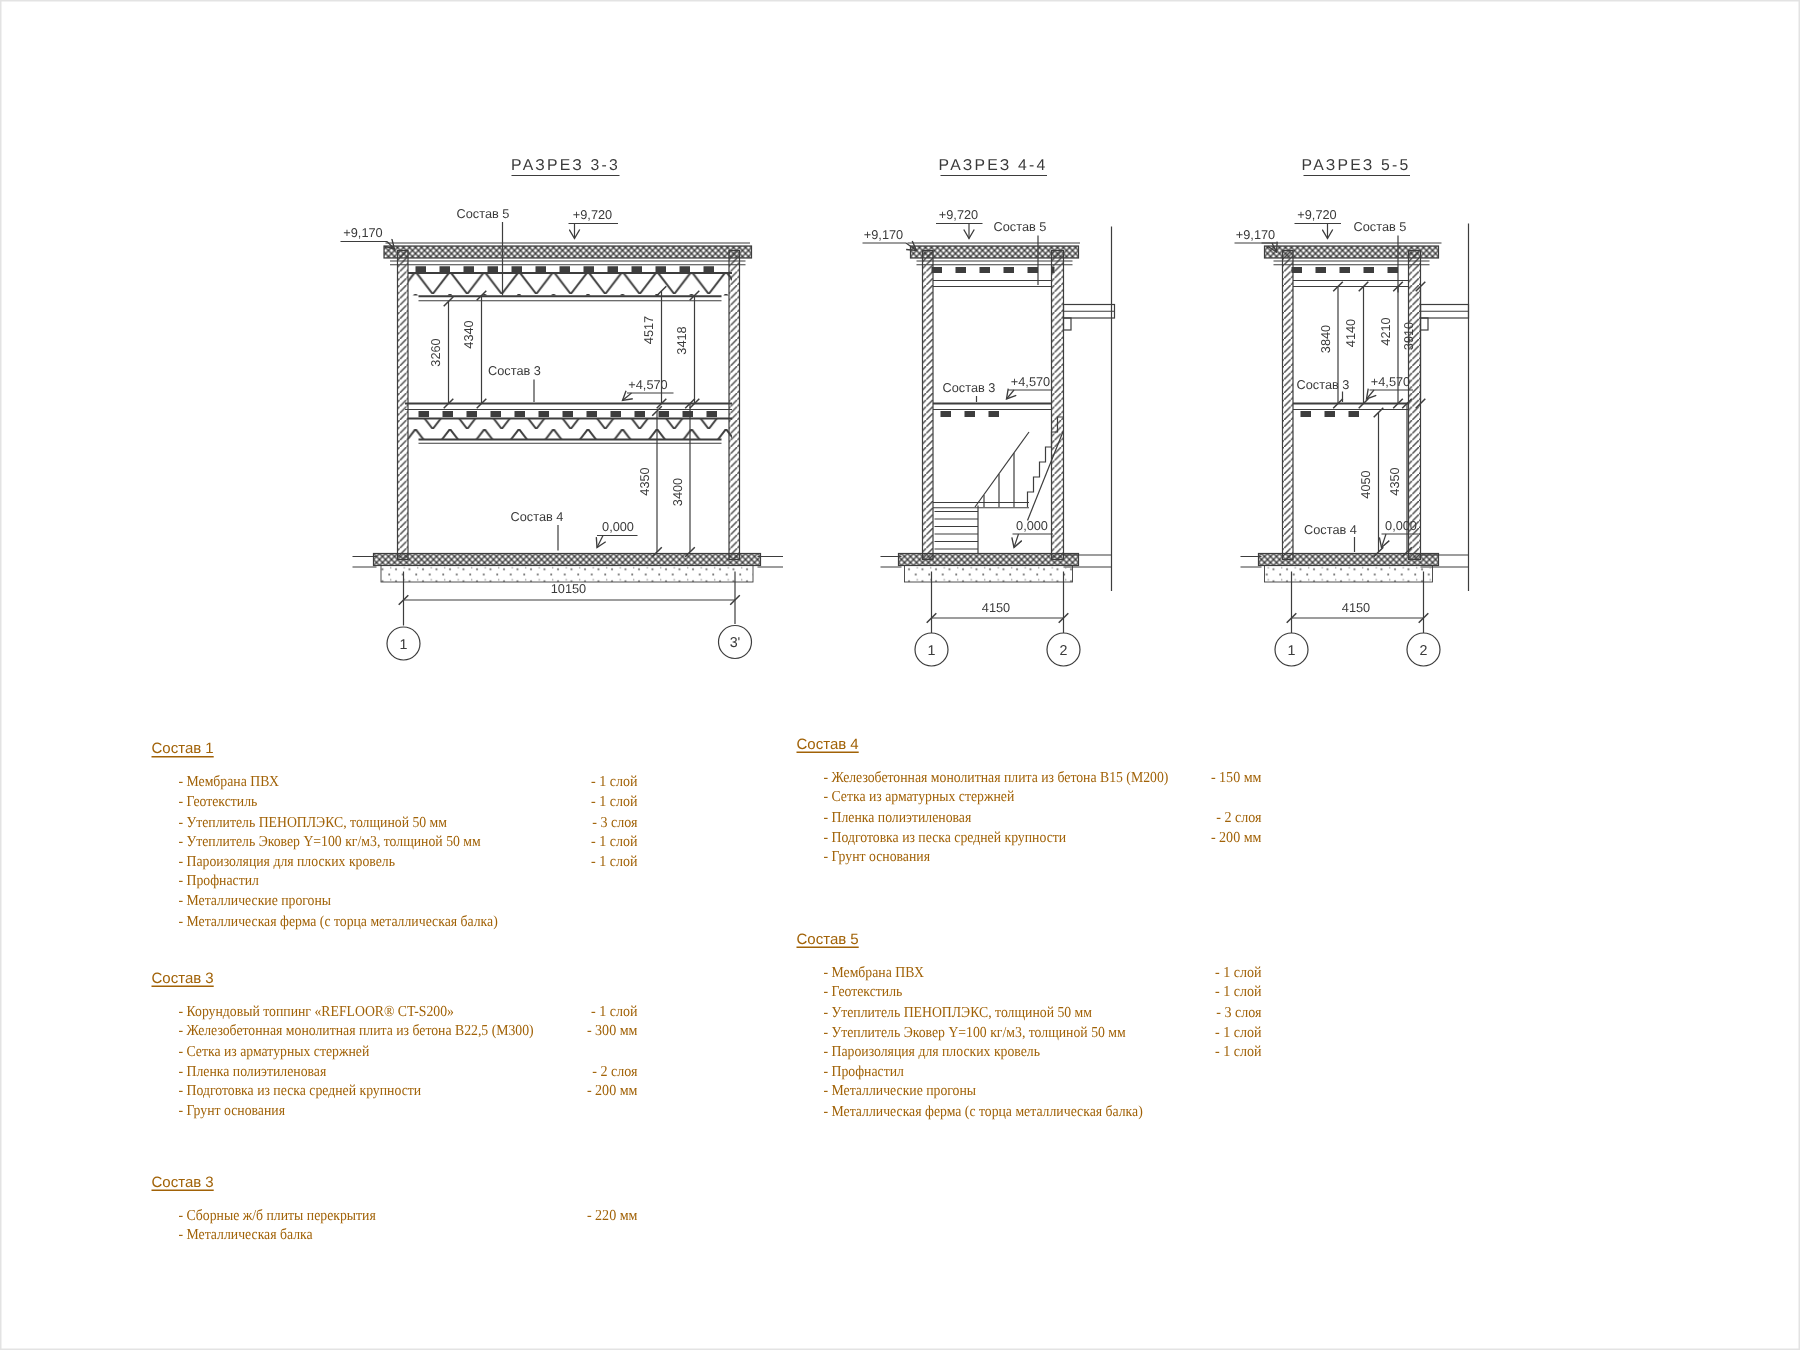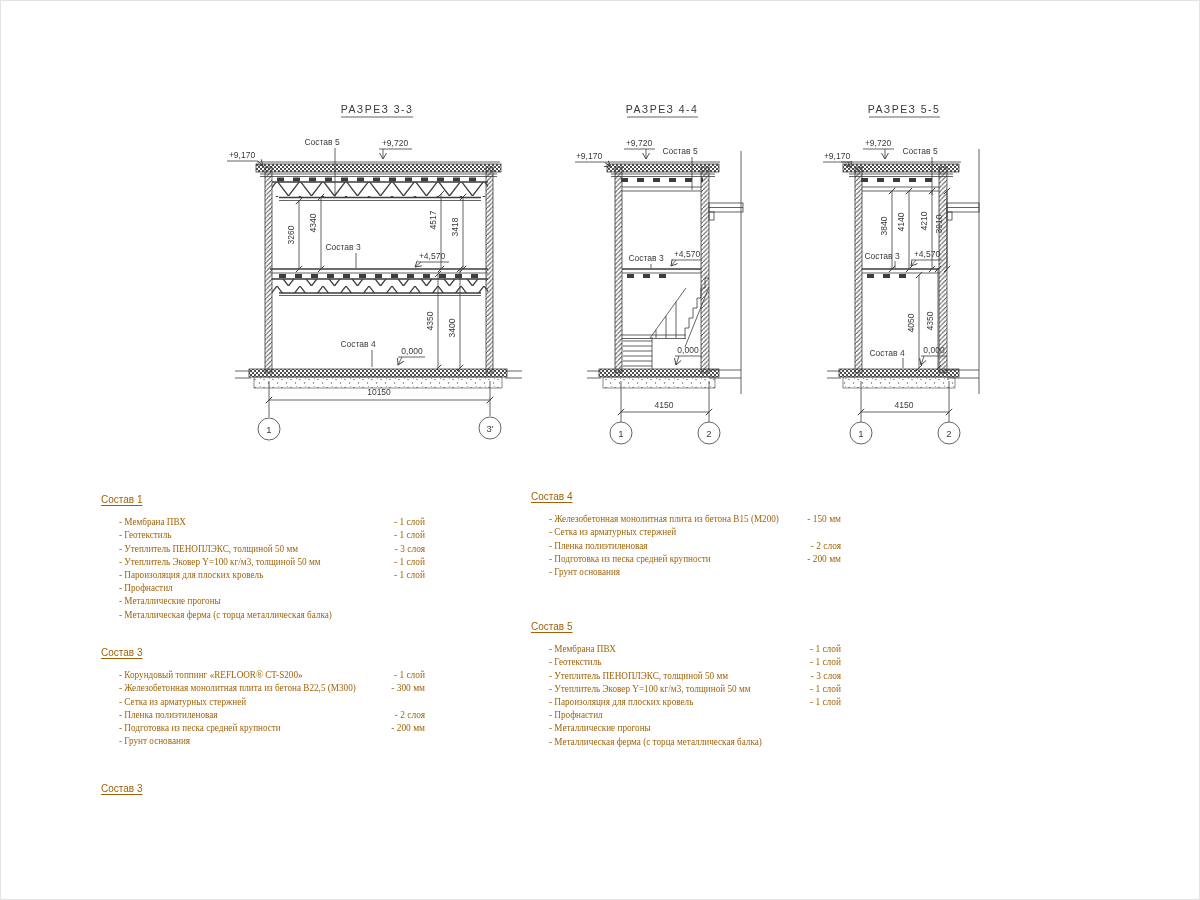--- a/index.html
+++ b/index.html
@@ -389,20 +389,24 @@
         <div class="comp-row"><span class="comp-name">- Корундовый топпинг «REFLOOR® CT-S200»</span><span class="comp-value">- 1 слой</span></div>
         <div class="comp-row"><span class="comp-name">- Железобетонная  монолитная плита из бетона В22,5 (М300)</span><span class="comp-value">- 300 мм</span></div>
         <div class="comp-row"><span class="comp-name">- Сетка из арматурных стержней</span><span class="comp-value"></span></div>
         <div class="comp-row"><span class="comp-name">- Пленка полиэтиленовая</span><span class="comp-value">- 2 слоя</span></div>
         <div class="comp-row"><span class="comp-name">- Подготовка из песка средней крупности</span><span class="comp-value">- 200 мм</span></div>
         <div class="comp-row"><span class="comp-name">- Грунт основания</span><span class="comp-value"></span></div>
       </div>
   </div>
   <div class="comp-list" style="left:100px;top:781px;width:324px;">
     <div class="comp-title">Состав 3</div>
+    <div class="comp-items">
+        <div class="comp-row"><span class="comp-name">- Сборные ж/б плиты перекрытия</span><span class="comp-value">- 220 мм</span></div>
+        <div class="comp-row"><span class="comp-name">- Металлическая балка</span><span class="comp-value"></span></div>
+      </div>
   </div>
   <div class="comp-list" style="left:530px;top:489px;width:310px;">
     <div class="comp-title">Состав 4</div>
     <div class="comp-items">
         <div class="comp-row"><span class="comp-name">- Железобетонная  монолитная плита из бетона В15 (М200)</span><span class="comp-value">- 150 мм</span></div>
         <div class="comp-row"><span class="comp-name">- Сетка из арматурных стержней</span><span class="comp-value"></span></div>
         <div class="comp-row"><span class="comp-name">- Пленка полиэтиленовая</span><span class="comp-value">- 2 слоя</span></div>
         <div class="comp-row"><span class="comp-name">- Подготовка из песка средней крупности</span><span class="comp-value">- 200 мм</span></div>
         <div class="comp-row"><span class="comp-name">- Грунт основания</span><span class="comp-value"></span></div>
       </div>

